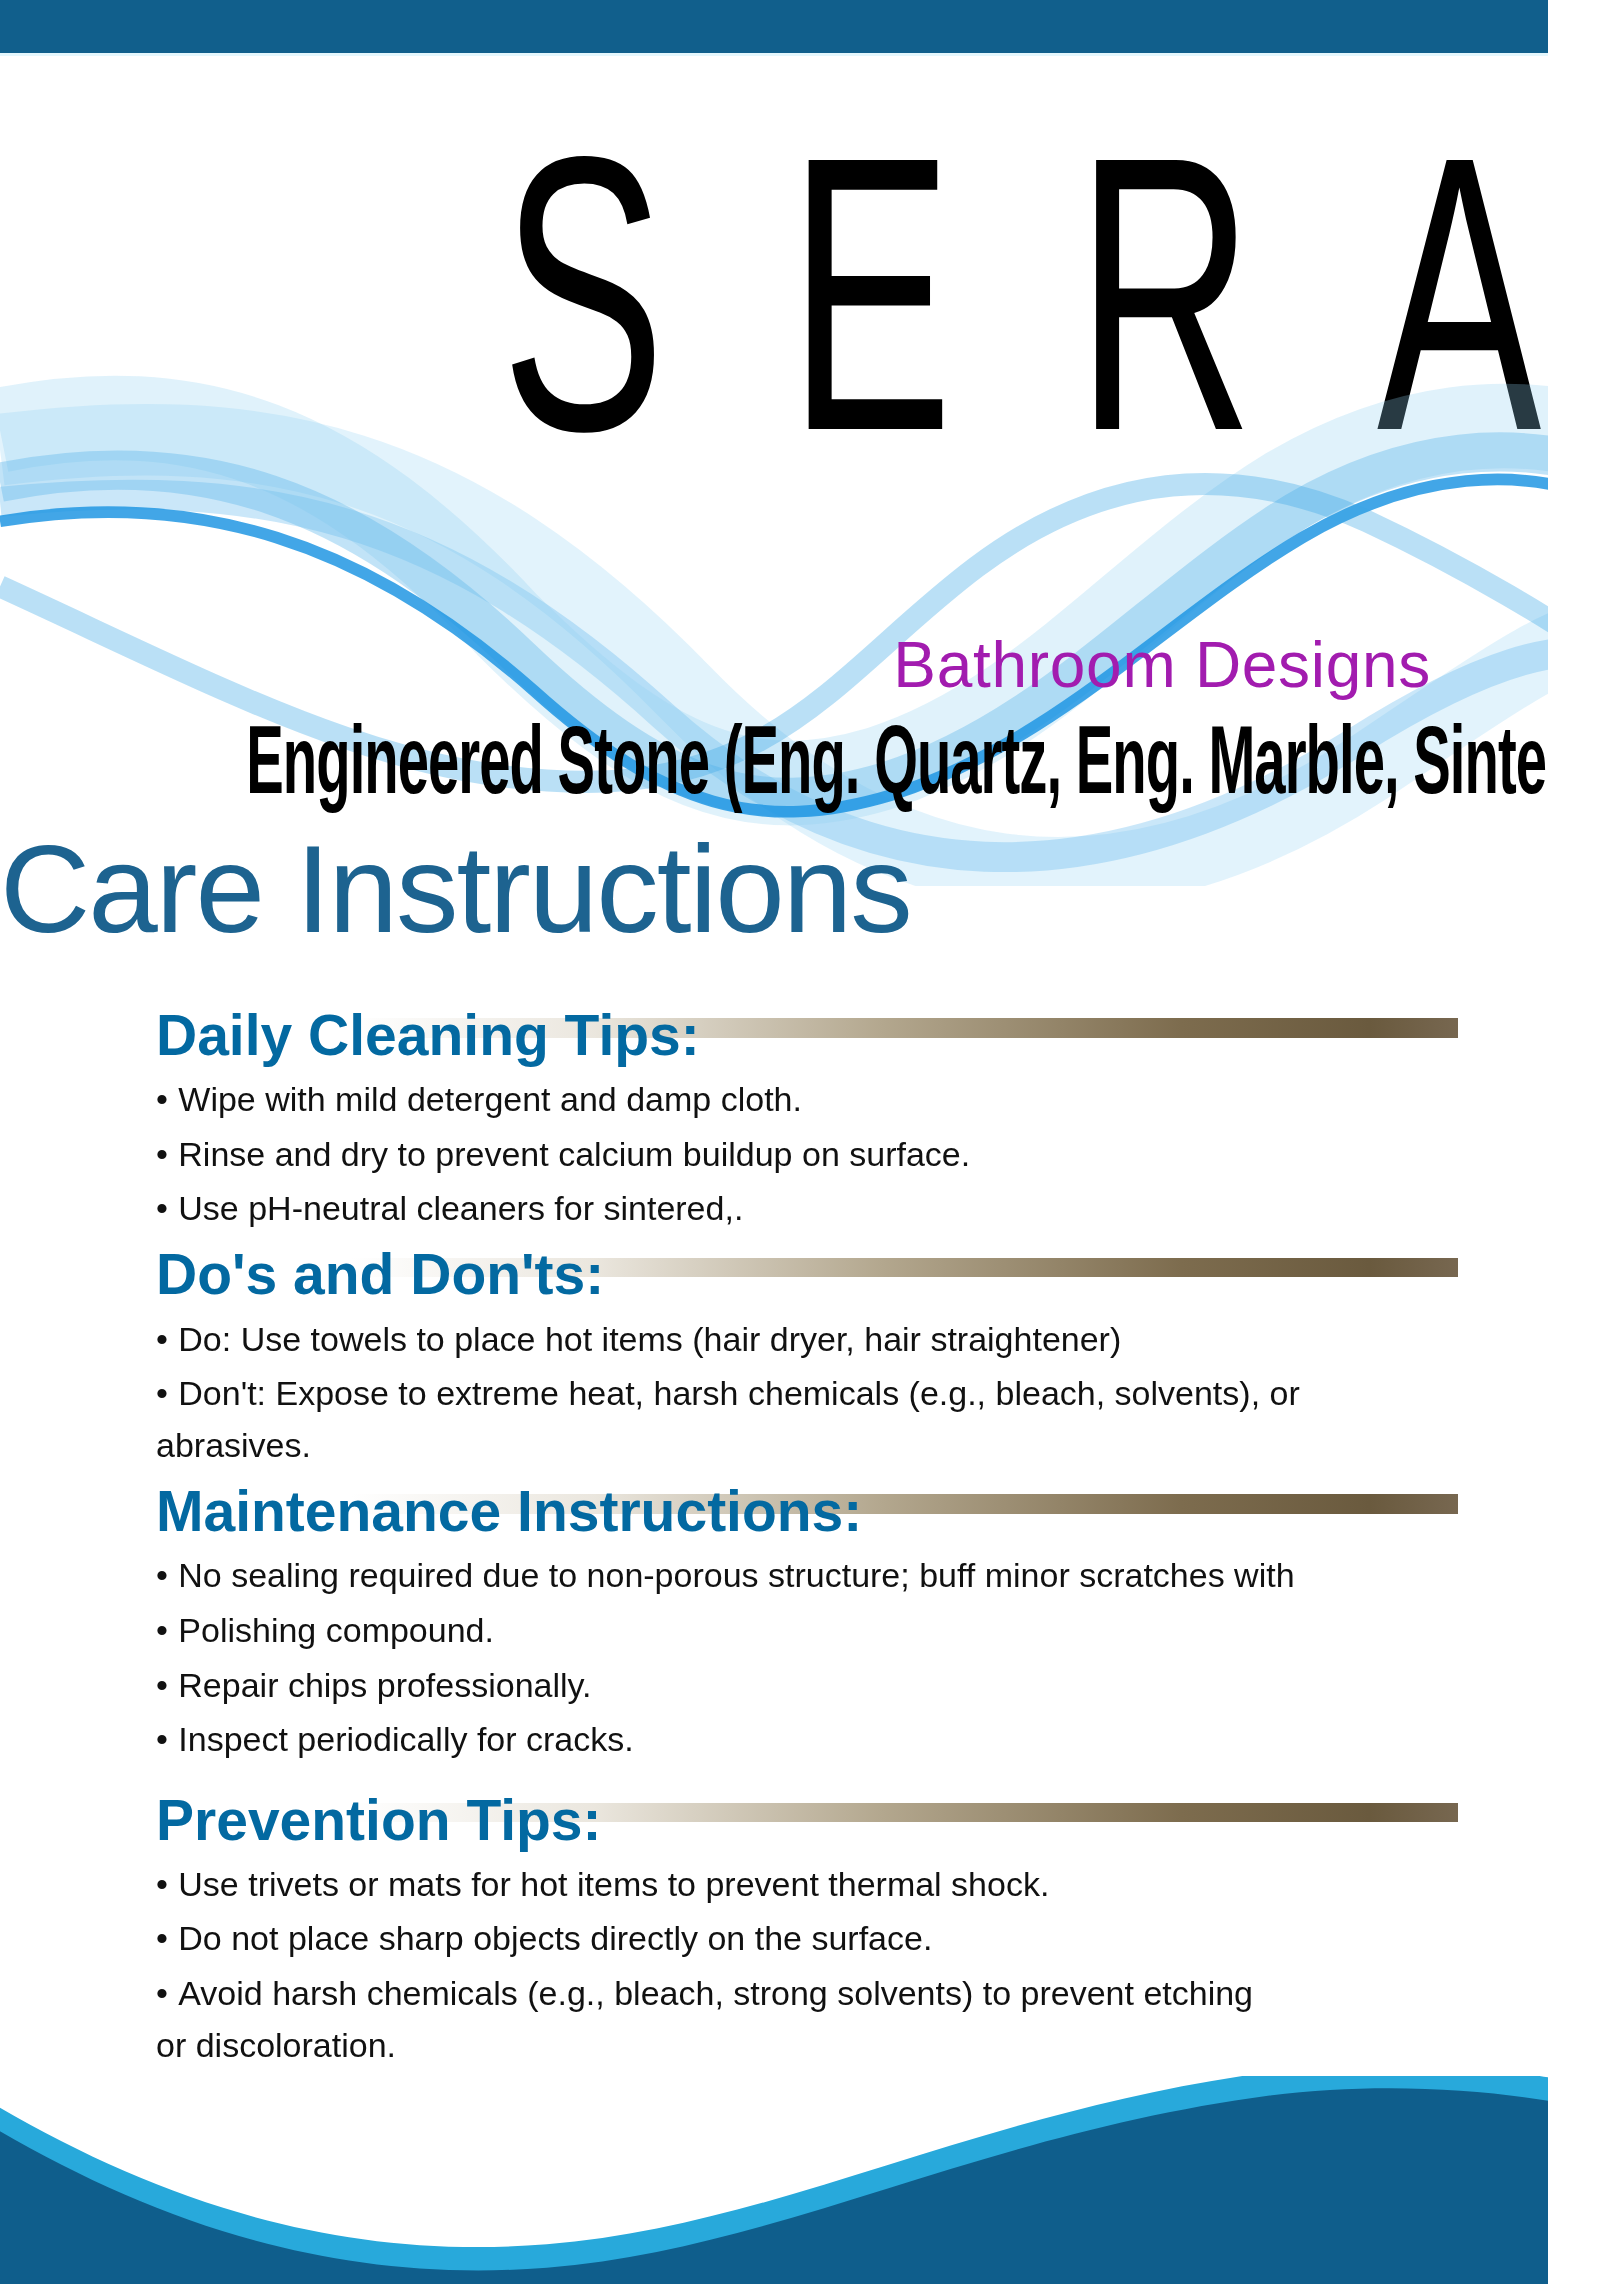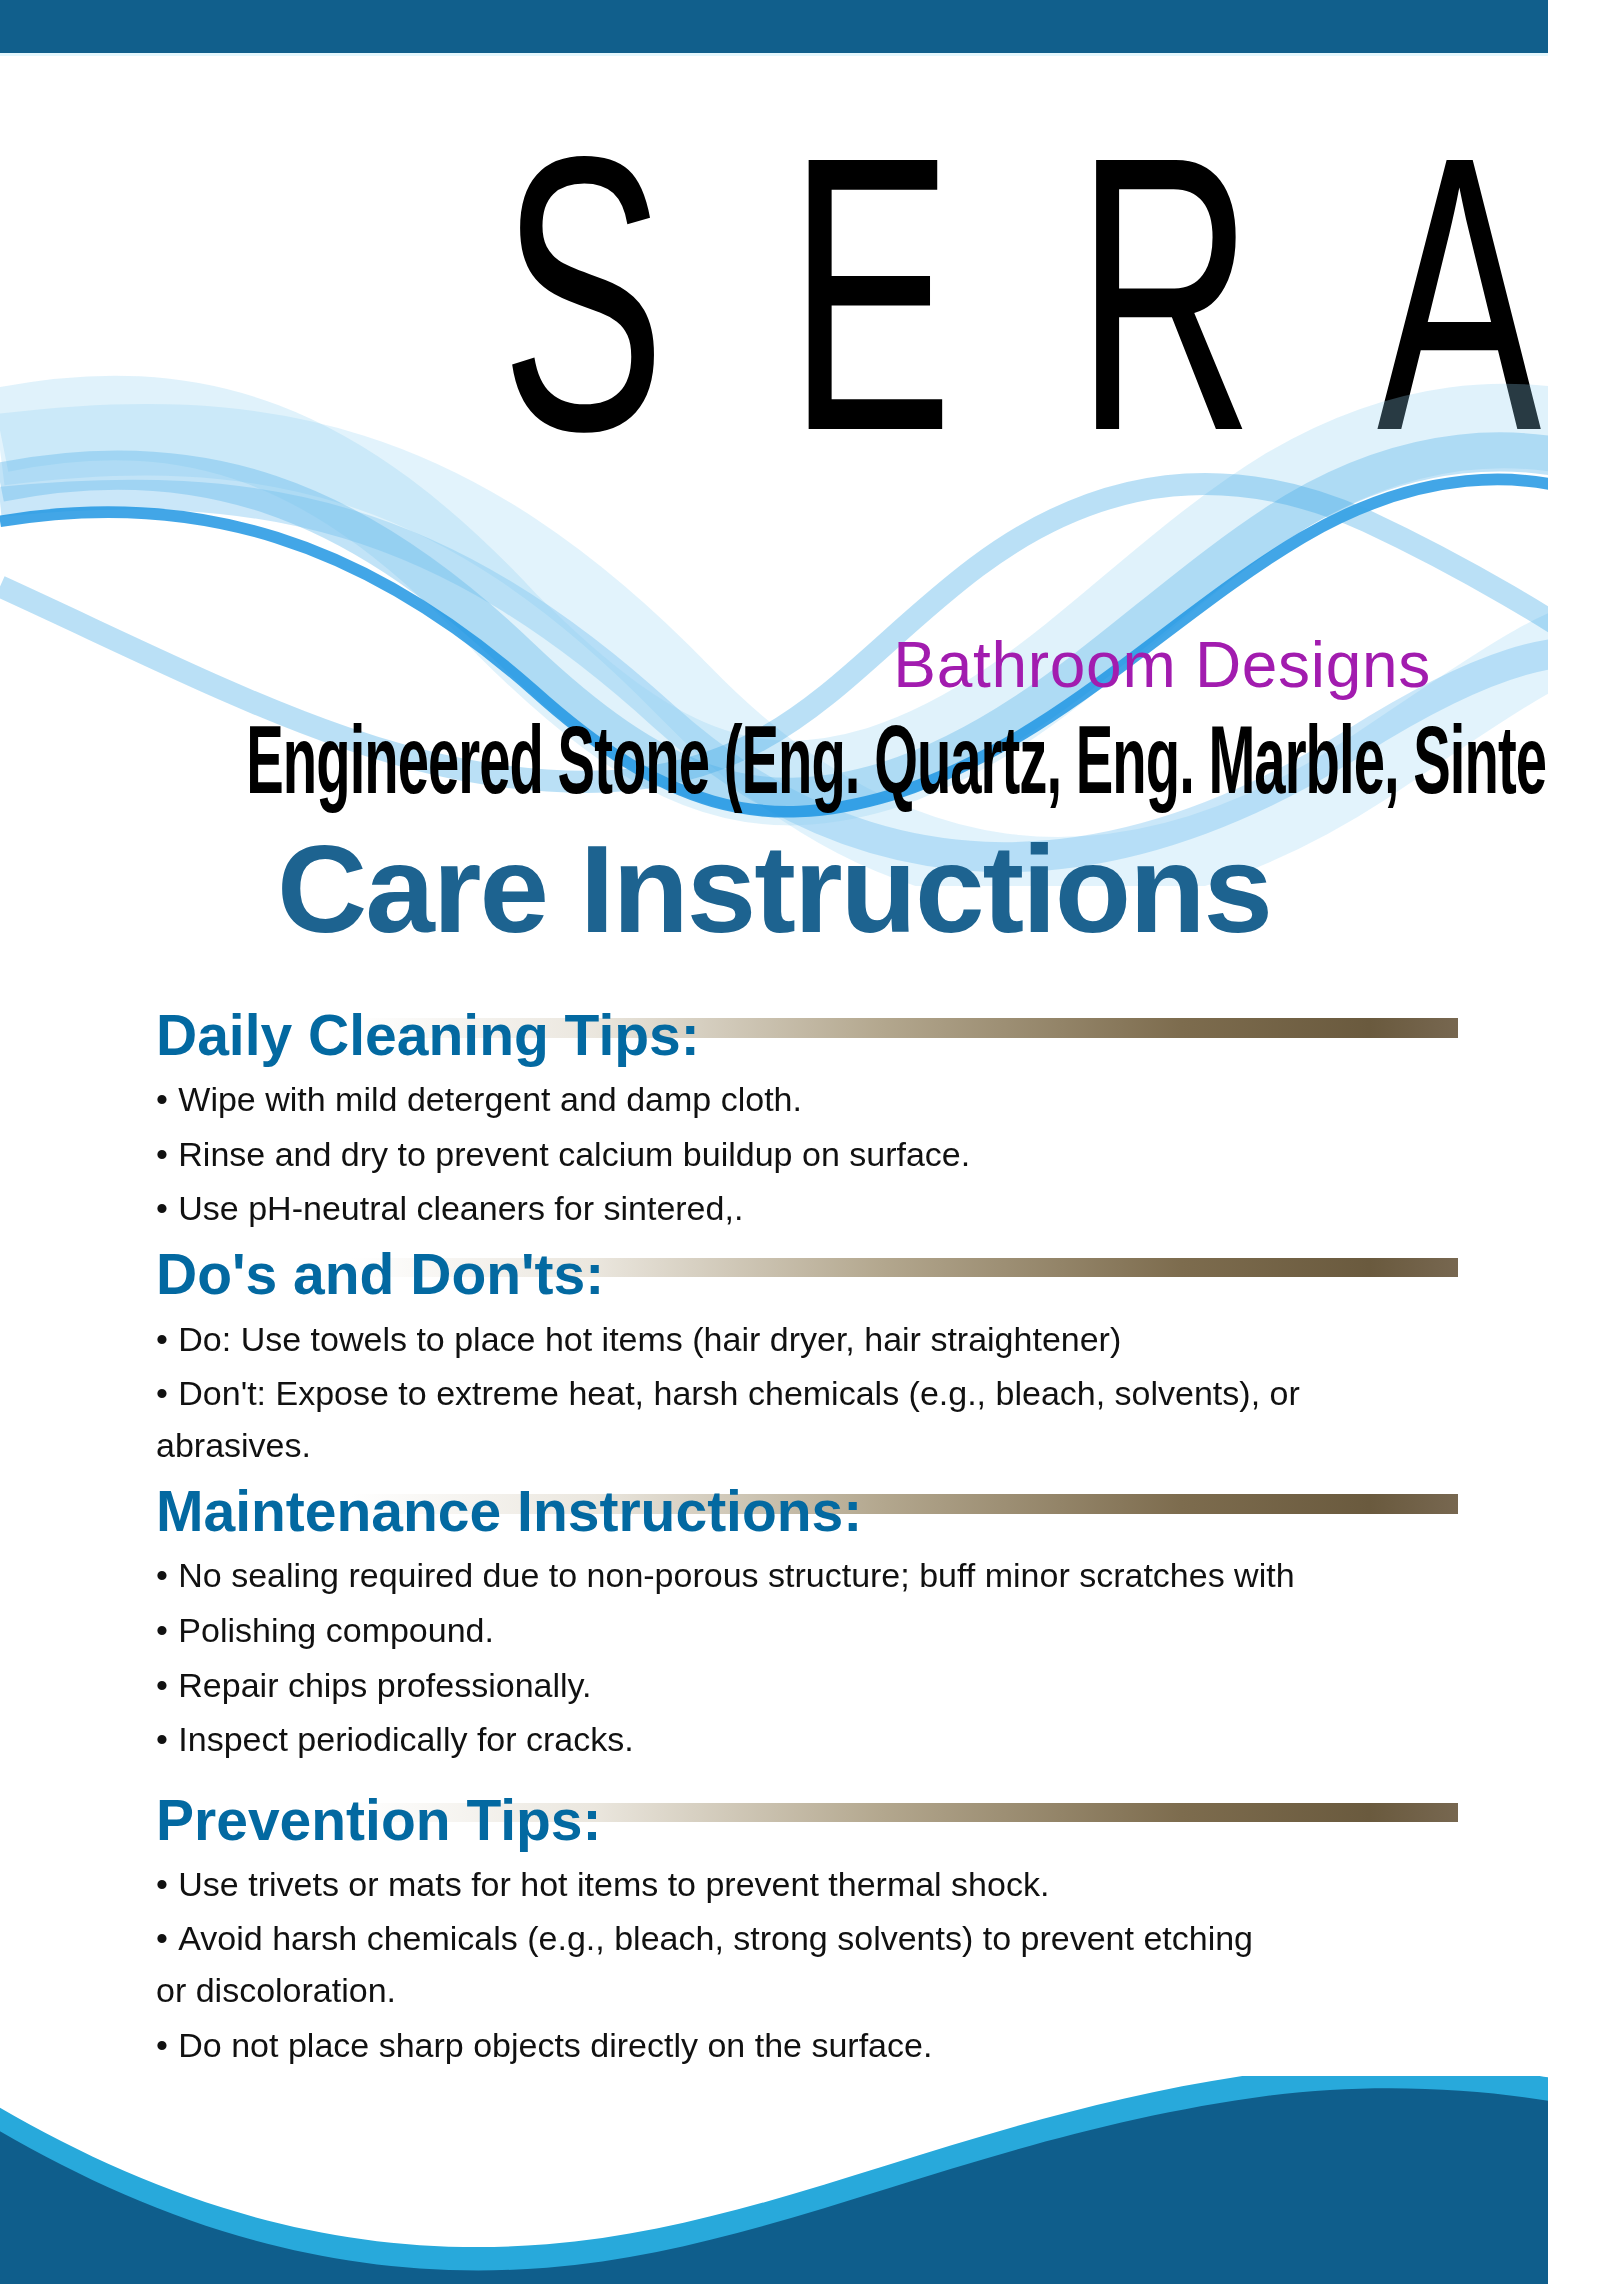--- a/index.html
+++ b/index.html
@@ -24,22 +24,22 @@
   .tagline{position:absolute;top:630px;right:117px;font-size:64px;line-height:1.1;
            color:#a21caf;letter-spacing:0.7px;}
 
   
   .material{position:absolute;top:714px;left:0;width:100%;text-align:center;}
   .material-inner{display:inline-block;font-weight:bold;font-size:76px;line-height:1.2;color:#000;
                   white-space:nowrap;letter-spacing:-1.3px;
                   transform:scale(0.74,1.28);transform-origin:center;}
 
   
-  .main-title{position:absolute;top:826px;left:0;width:100%;text-align:center;
-              font-weight:bold;font-size:125px;line-height:1;color:#1d6390;letter-spacing:-2px;}
+  .main-title{position:absolute;top:826px;left:0;width:100%;
+              font-weight:normal;font-size:125px;line-height:1;color:#1d6390;letter-spacing:-2px;}
 
   
   .content{position:absolute;top:1004px;left:156px;width:1303px;color:#111;}
   .sec{margin-bottom:9px;}
   .sec.gap-top{margin-top:23.4px;}
   .sec-head{position:relative;font-weight:bold;font-size:57px;line-height:1.1;color:#0369a1;
             letter-spacing:0;}
   .sec-head .txt{position:relative;z-index:1;}
   .head-bar{position:absolute;z-index:0;top:14.3px;left:195px;right:1.3px;height:19.5px;
             background:linear-gradient(90deg,rgba(255,255,255,0) 0%,rgba(231,226,216,0.85) 22%,
@@ -119,23 +119,23 @@
       </ul>
     </div>
 
     <div class="sec gap-top">
       <div class="sec-head">
         <span class="head-bar"></span>
         <span class="txt">Prevention Tips:</span>
       </div>
       <ul class="blist">
         <li><span class="dot">•</span><span class="btext">Use trivets or mats for hot items to prevent thermal shock.</span></li>
+        <li><span class="dot">•</span><span class="btext">Do not place sharp objects directly on the surface.</span></li>
         <li><span class="dot">•</span><span class="btext">Avoid harsh chemicals (e.g., bleach, strong solvents) to prevent etching
 or discoloration.</span></li>
-        <li><span class="dot">•</span><span class="btext">Do not place sharp objects directly on the surface.</span></li>
       </ul>
     </div>
 
   </div>
 
   <svg class="footer-svg" viewBox="0 0 2482 320" preserveAspectRatio="none">
     <path d="M 0,49 C 250,194 520,284 840,259 C 1200,229 1500,54 1950,-6 C 2150,-31 2350,-11 2482,24 L 2482,320 L 0,320 Z" fill="#28a9db"></path>
     <path d="M 0,85 C 250,230 520,320 840,295 C 1200,265 1500,90 1950,30 C 2150,5 2350,25 2482,60 L 2482,320 L 0,320 Z" fill="#0f5e8c"></path>
   </svg>
 

